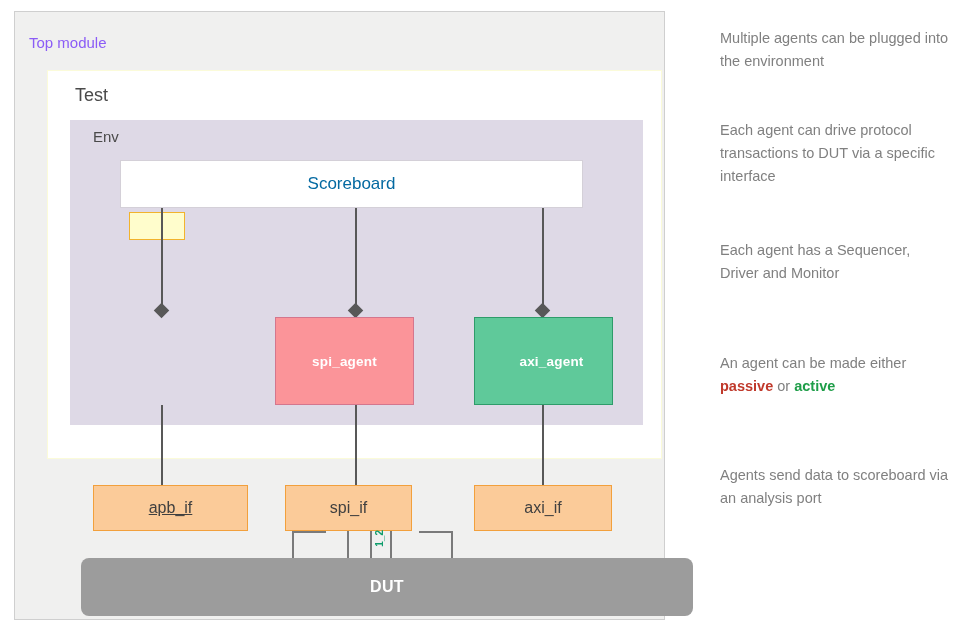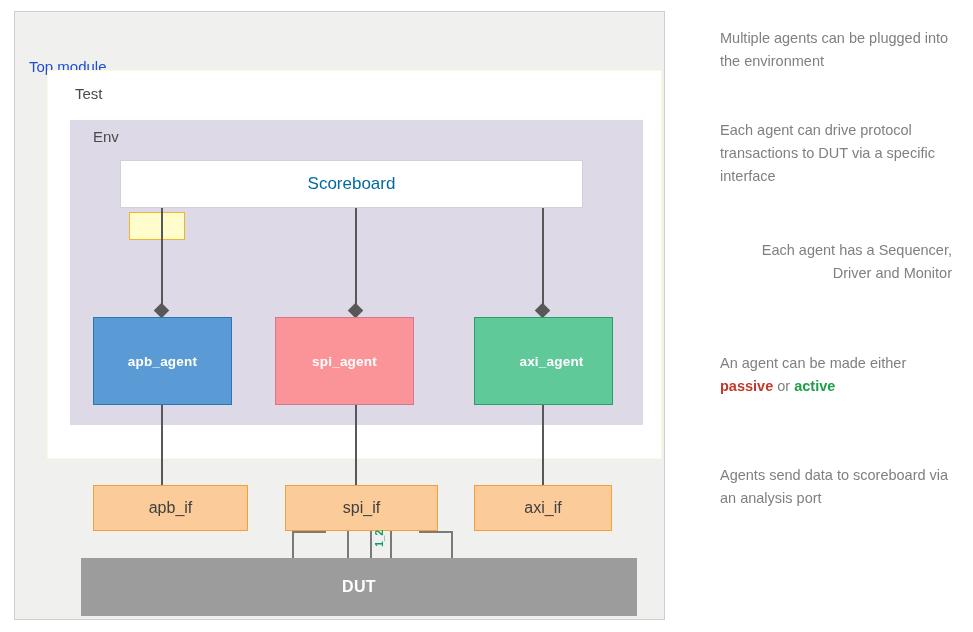--- a/index.html
+++ b/index.html
@@ -29,38 +29,37 @@
     left: 14px; top: 11px;
     width: 651px; height: 609px;
     background: #f0f0ef;
     border: 1px solid #cfcfcf;
     box-sizing: border-box;
   }
   .top-module-label {
     position: absolute;
     left: 14px; top: 22px;
     font-size: 15px;
-    color: #1d4ed8;
-    white-space: nowrap;
-    margin-top: 24px;
+    color: #8b5cf6;
+    white-space: nowrap;
   }
 
   
   .test-box {
     position: absolute;
     left: 32px; top: 58px;
     width: 615px; height: 389px;
     background: #ffffff;
     border: 1px solid #fbfbd9;
     box-sizing: border-box;
   }
   .test-label {
     position: absolute;
     left: 27px; top: 14px;
-    font-size: 15px;
+    font-size: 18px;
     color: #4a4a4a;
     white-space: nowrap;
   }
 
   
   .env-box {
     position: absolute;
     left: 55px; top: 108px;
     width: 573px; height: 305px;
     background: #ded9e6;
@@ -136,37 +135,38 @@
     position: absolute;
     box-sizing: border-box;
     background: #fbcb99;
     border: 1px solid #f2a03c;
     display: flex;
     align-items: center;
     justify-content: center;
     font-size: 16px;
     color: #404040;
   }
-  .iface-apb { left: 78px;  top: 473px; width: 155px; height: 46px; }
-  .iface-spi { left: 270px; top: 473px; width: 153px; height: 46px; }
+  .iface-apb { left: 78px;  top: 473px; width: 155px; height: 46px; text-decoration: underline; }
+  .iface-spi { left: 270px; top: 473px; width: 127px; height: 46px; }
   .iface-axi { left: 459px; top: 473px; width: 138px; height: 46px; }
 
   
   .dut {
     position: absolute;
     left: 66px; top: 546px;
-    width: 556px; height: 58px;
+    width: 612px; height: 58px;
     background: #9c9c9c;
     display: flex;
     align-items: center;
     justify-content: center;
     font-size: 16px;
     font-weight: bold;
     color: #ffffff;
     letter-spacing: 0.3px;
+    border-radius: 8px;
   }
 
   
   .vline {
     position: absolute;
     width: 2px;
     background: #585858;
   }
   .diamond {
     position: absolute;
@@ -202,21 +202,21 @@
   }
   .note {
     position: absolute;
     width: 232px;
     font-size: 14.5px;
     line-height: 23px;
     color: #808080;
   }
   .note-1 { top: 27px; }
   .note-2 { top: 119px; }
-  .note-3 { top: 239px; text-align: right; }
+  .note-3 { top: 239px; }
   .note-4 { top: 352px; }
   .note-5 { top: 464px; }
 
   .kw-passive { color: #c0392b; font-weight: bold; }
   .kw-active  { color: #1f9e49; font-weight: bold; }
 </style>
 </head>
 <body>
 
 <div id="canvas">
@@ -237,21 +237,20 @@
     <div class="note-box"></div>
 
     <div class="vline" style="left:146px; top:196px; height:109px;"></div>
     <div class="vline" style="left:340px; top:196px; height:109px;"></div>
     <div class="vline" style="left:527px; top:196px; height:109px;"></div>
 
     <div class="diamond" style="left:141px; top:293px;"></div>
     <div class="diamond" style="left:335px; top:293px;"></div>
     <div class="diamond" style="left:522px; top:293px;"></div>
 
-    <div class="agent agent-apb">apb_agent</div>
     <div class="agent agent-spi">spi_agent</div>
     <div class="agent agent-axi">axi_agent</div>
 
     <div class="vline" style="left:146px; top:393px; height:80px;"></div>
     <div class="vline" style="left:340px; top:393px; height:80px;"></div>
     <div class="vline" style="left:527px; top:393px; height:80px;"></div>
 
     <div class="iface iface-apb">apb_if</div>
     <div class="iface iface-spi">spi_if</div>
     <div class="iface iface-axi">axi_if</div>

